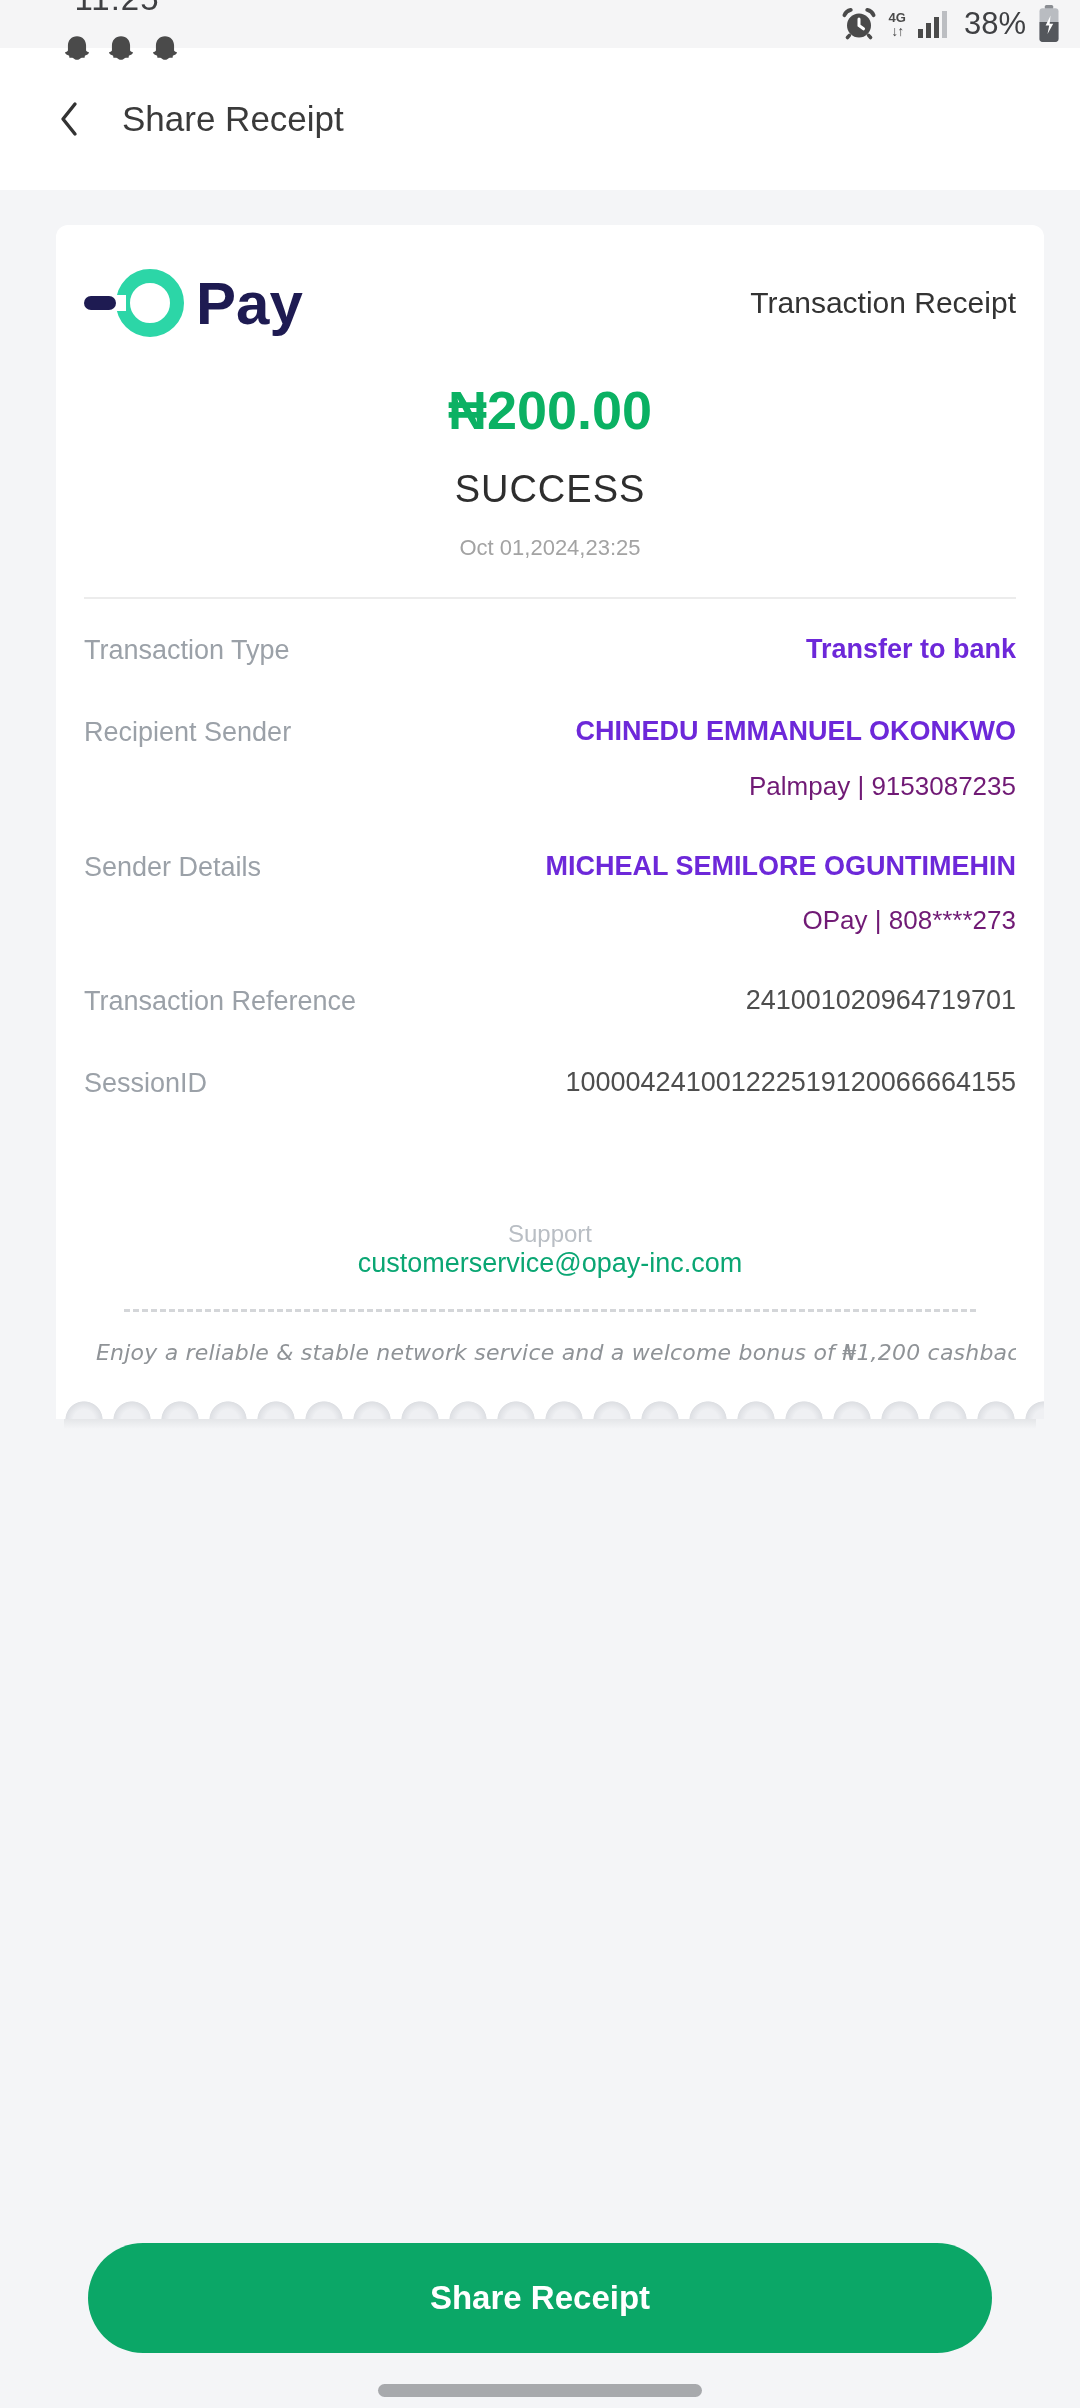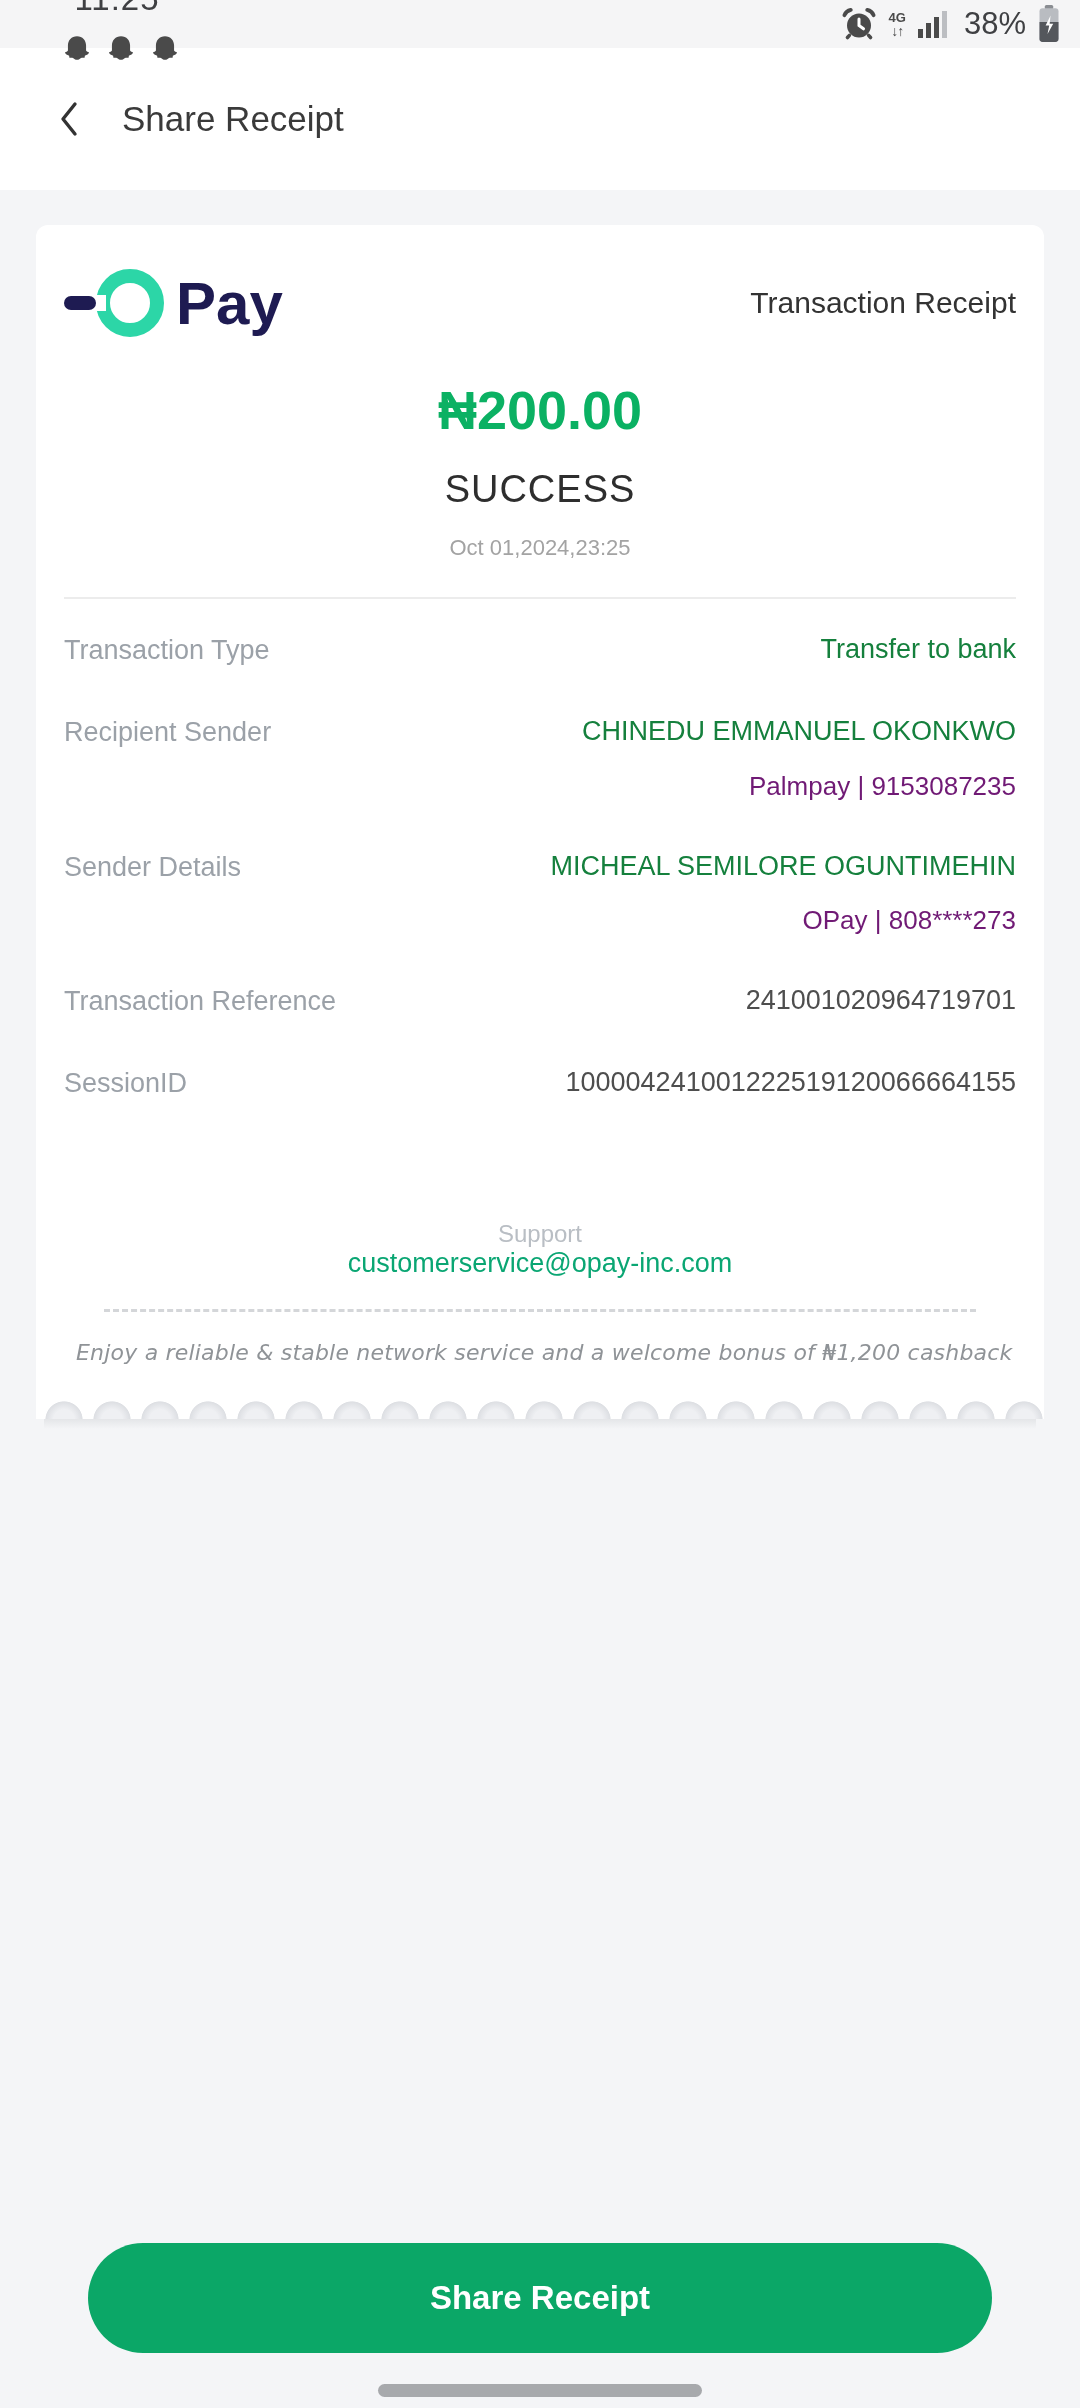--- a/index.html
+++ b/index.html
@@ -17,35 +17,35 @@
   .sb-4g .g { font-size:13px; font-weight:bold; }
   .sb-4g .arrows { font-size:14px; letter-spacing:-1px; }
   .sb-batt-text { font-size:31px; color:#3f4043; }
 
   
   .appbar { height:142px; background:#ffffff; display:flex; align-items:center; padding-left:56px; gap:40px; }
   .back-btn { display:flex; align-items:center; cursor:pointer; background:none; border:none; }
   .appbar-title { font-size:35px; color:#3a3a3a; }
 
   
-  .page { padding-top:35px; }
+  .page { padding-top:35px;padding-left:20px; }
   .card { margin:0 36px; background:#ffffff; border-radius:12px 12px 0 0; padding:36px 28px 0 28px; }
   .card-head { display:flex; align-items:center; justify-content:space-between; }
   .card-title { font-size:30px; color:#333333; }
   .amount { margin-top:34px; text-align:center; font-size:54px; font-weight:bold; color:var(--amount-green,#0bb163); }
   .status-text { margin-top:27px; text-align:center; font-size:38px; color:#2e2e2e; letter-spacing:1px; }
   .datetime { margin-top:24px; text-align:center; font-size:22px; color:#a3a3a3; }
   .divider { margin-top:36px; border-top:2px solid #ececec; }
 
   .rows { margin-top:10px; }
   .row { display:flex; justify-content:space-between; align-items:flex-start; padding:24px 0; }
   .row-label { font-size:27px; color:#9ba1a8; white-space:nowrap; padding-top:2px; }
   .row-values { text-align:right; flex:1; margin-left:20px; }
   .row-value { font-size:27px; color:#4e4e4e; line-height:1.25; }
-  .row-value.bold { font-weight:normal; color:#15803d; }
+  .row-value.bold { font-weight:bold; color:#6d28d9; }
   .row-sub { font-size:26px; color:#701a75; margin-top:22px; }
 
   .support { margin-top:96px; text-align:center; }
   .support-label { font-size:24px; color:#b9bec4; }
   .support-email { display:inline-block; font-size:27px; color:var(--email-green,#0aa673); text-decoration:none; cursor:pointer; }
 
   .dashed { margin:30px 40px 0 40px; border-top:3px dashed #d4d6d9; }
   .note { margin-top:28px; padding:0 12px; font-family:"DejaVu Sans", sans-serif; font-style:italic; font-size:22px; color:#8f9397; letter-spacing:.2px; white-space:nowrap; overflow:hidden; }
 
   .scallops { margin:30px -28px 0 -28px; height:24px;

